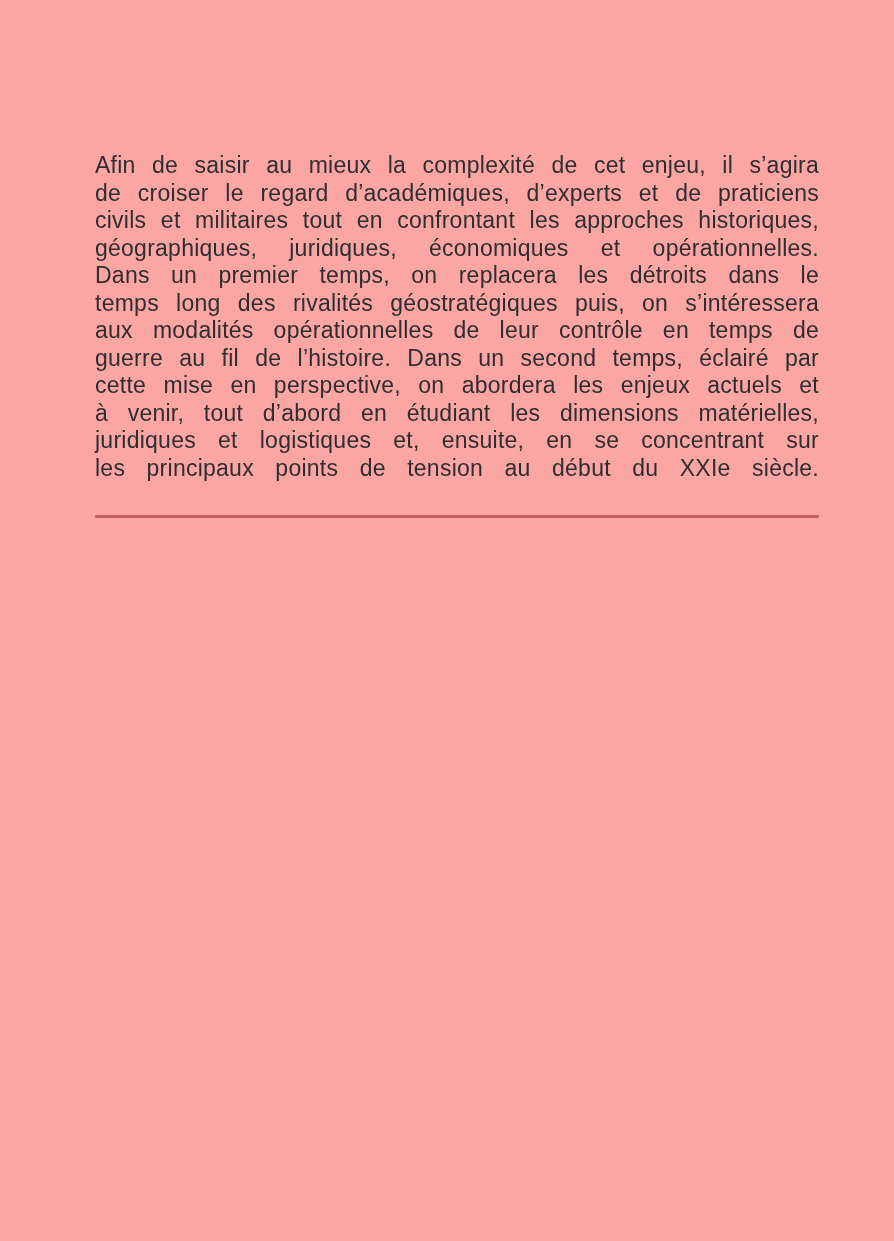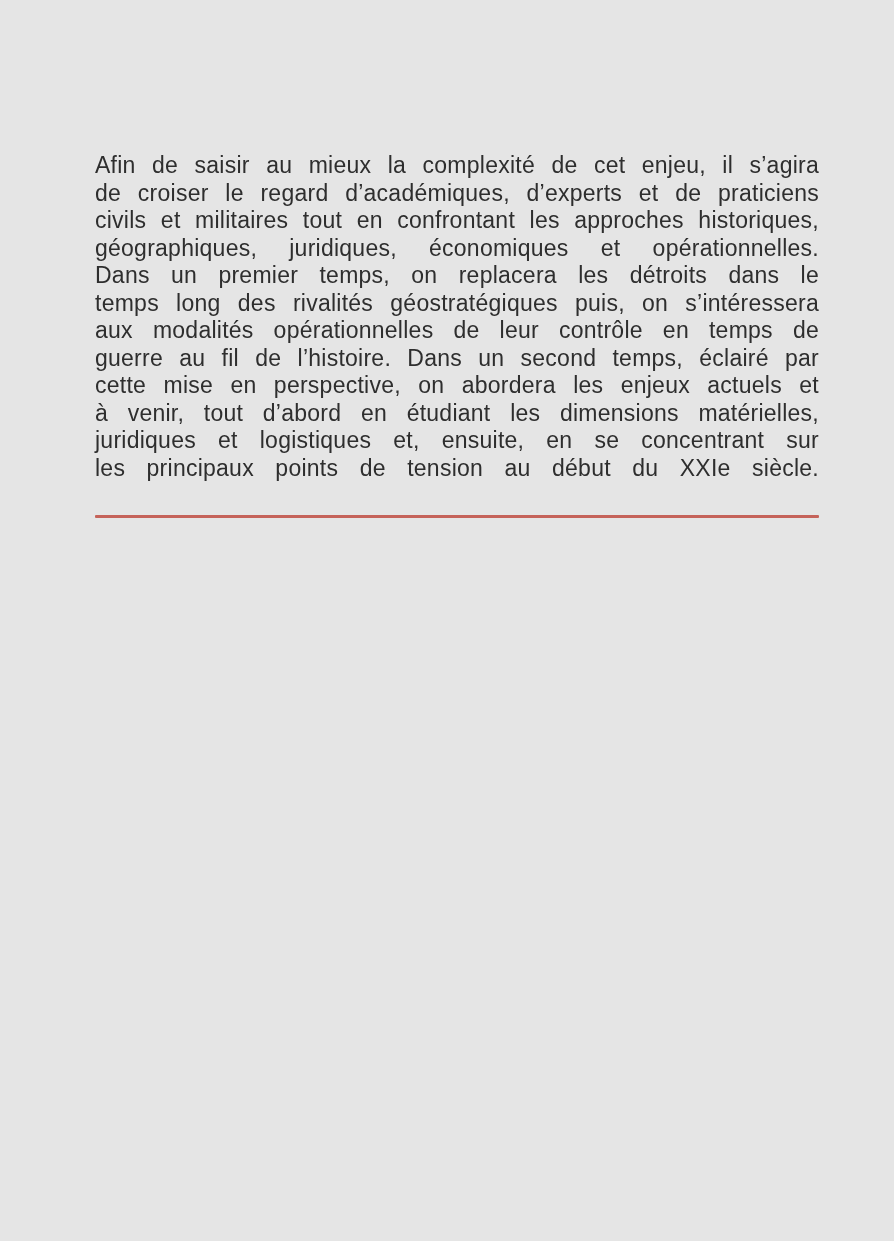--- a/index.html
+++ b/index.html
@@ -38,21 +38,21 @@
     left: 95px;
     top: 515px;
     width: 724px;
     height: 3px;
     border-radius: 1px;
   }
 </style>
 </head>
 <body>
 
-<div class="page" style="background-color: #e5e5e5;">
+<div class="page" style="background-color: #fca5a5;">
   <div class="body-paragraph" style="color: rgb(46, 46, 46);">Afin de saisir au mieux la complexité de cet enjeu, il s’agira
 de croiser le regard d’académiques, d’experts et de praticiens
 civils et militaires tout en confrontant les approches historiques,
 géographiques, juridiques, économiques et opérationnelles.
 Dans un premier temps, on replacera les détroits dans le
 temps long des rivalités géostratégiques puis, on s’intéressera
 aux modalités opérationnelles de leur contrôle en temps de
 guerre au fil de l’histoire. Dans un second temps, éclairé par
 cette mise en perspective, on abordera les enjeux actuels et
 à venir, tout d’abord en étudiant les dimensions matérielles,

